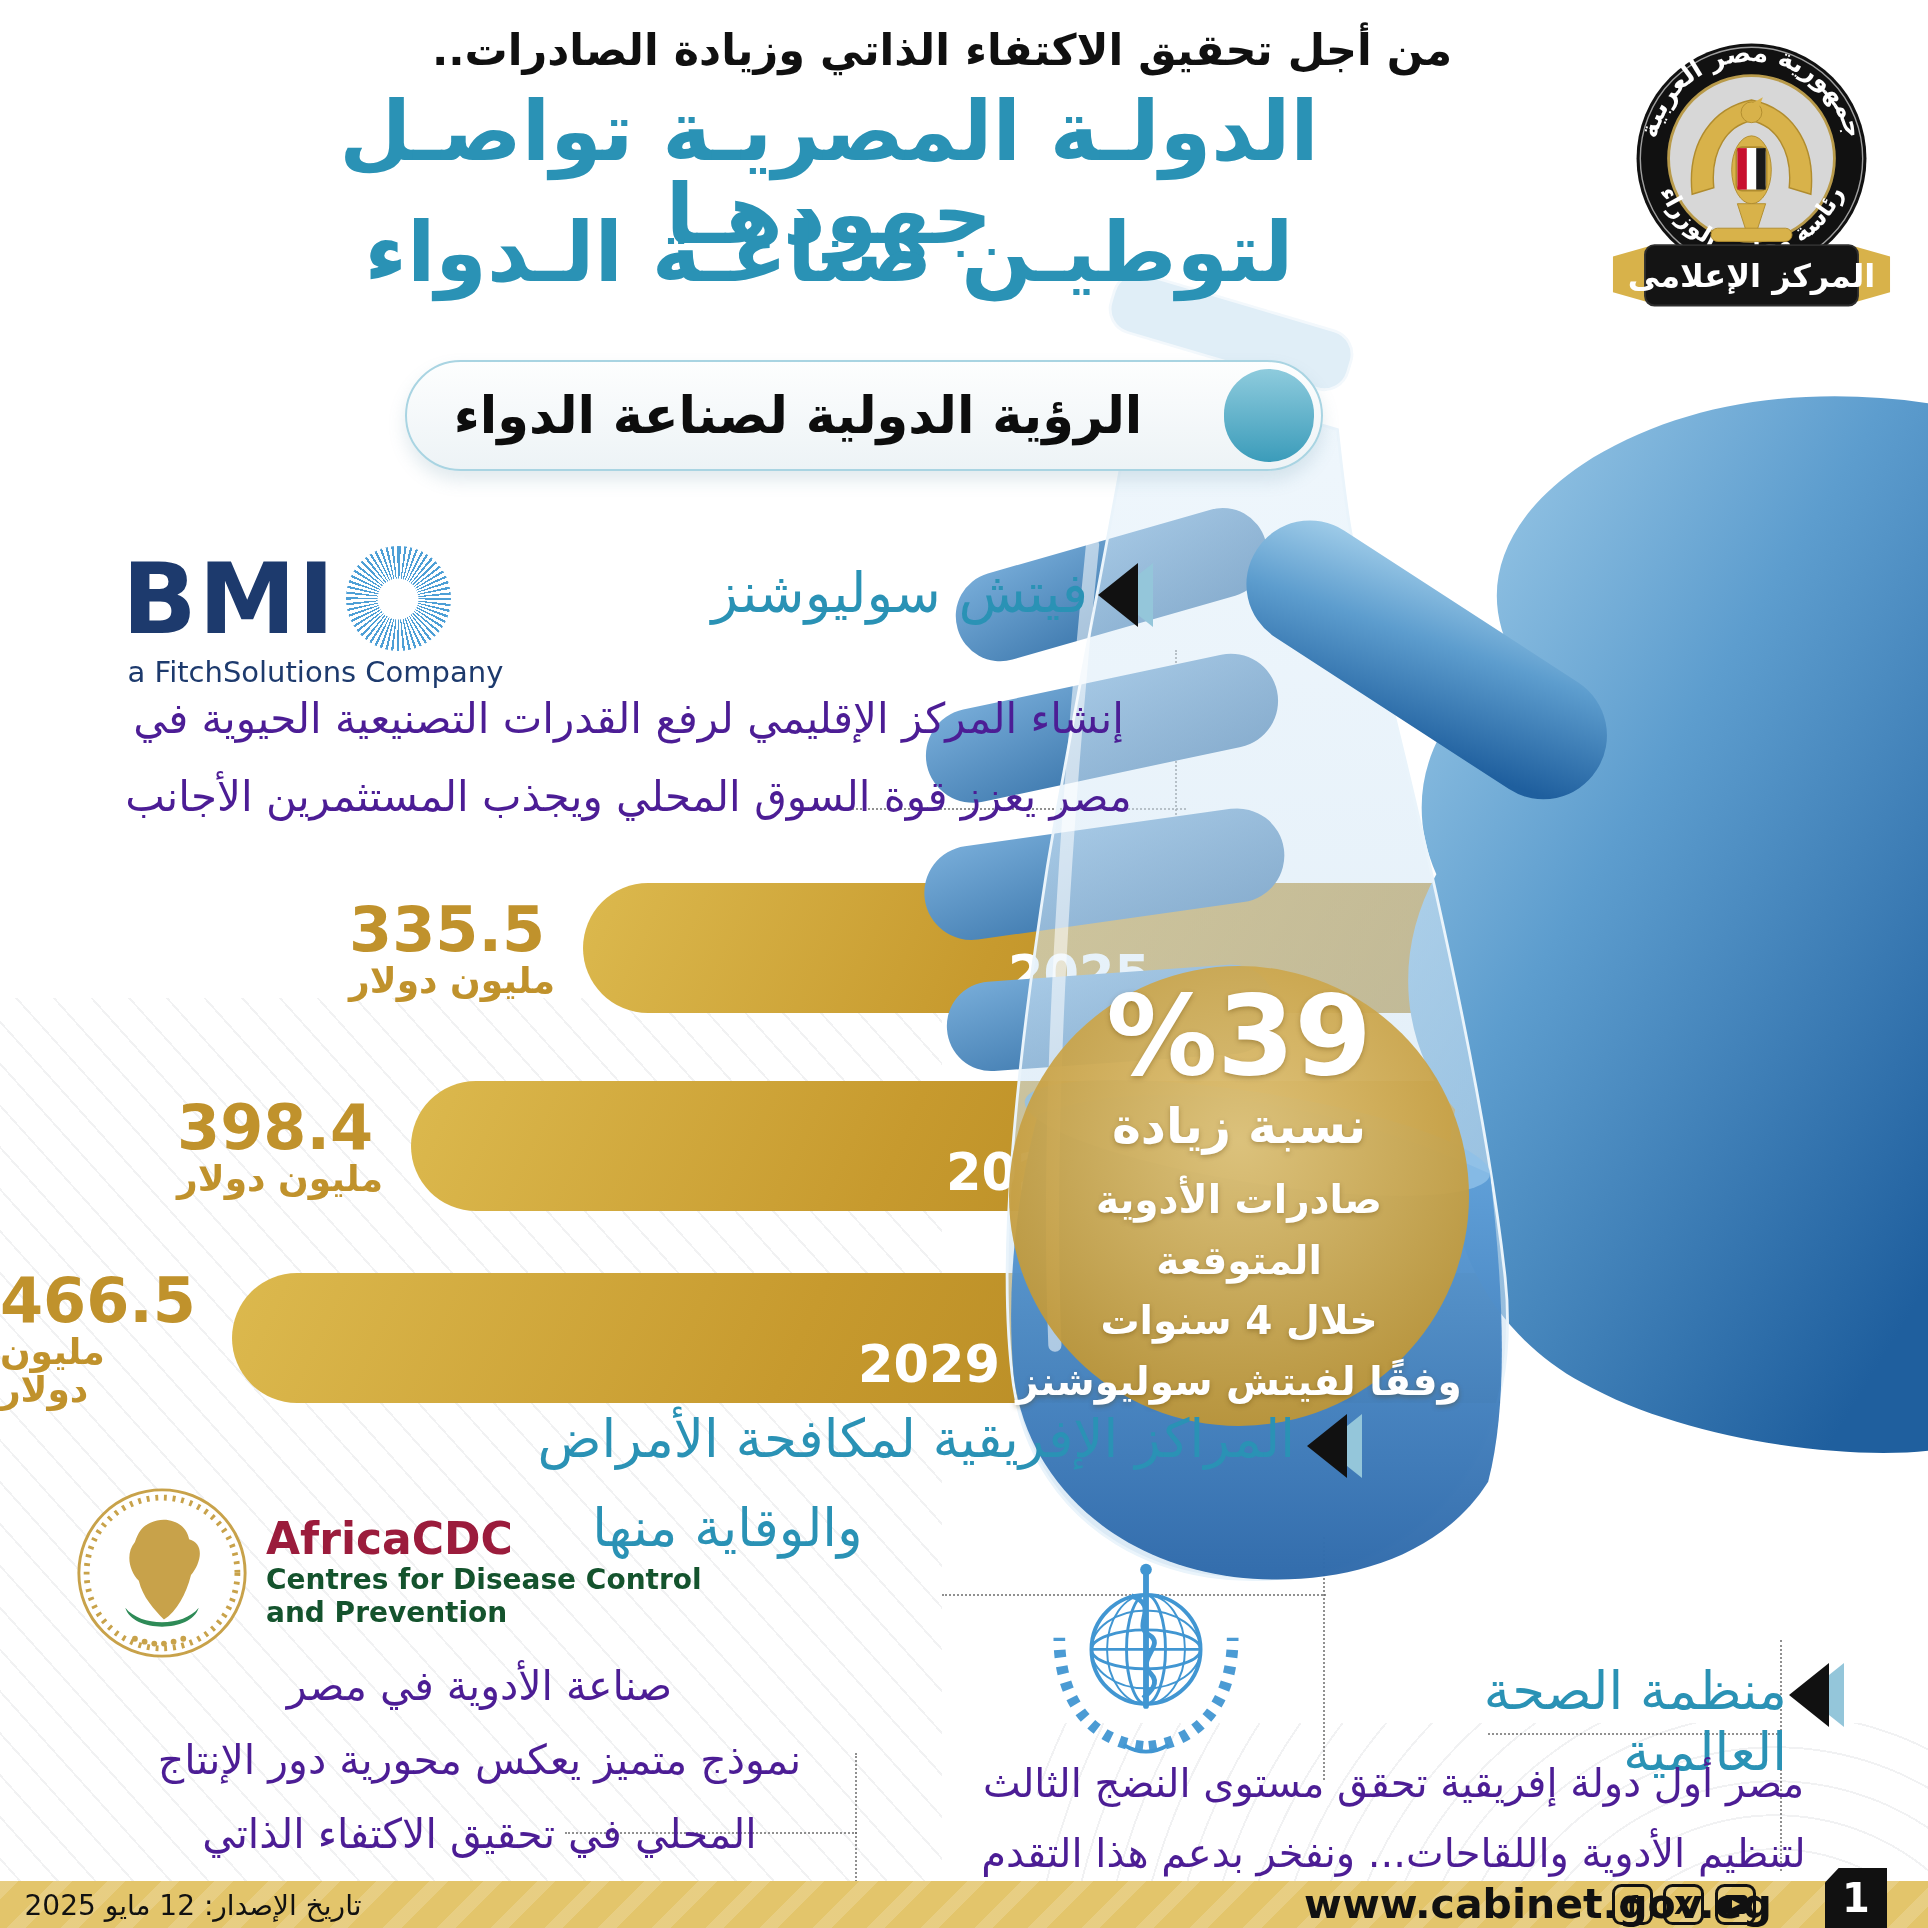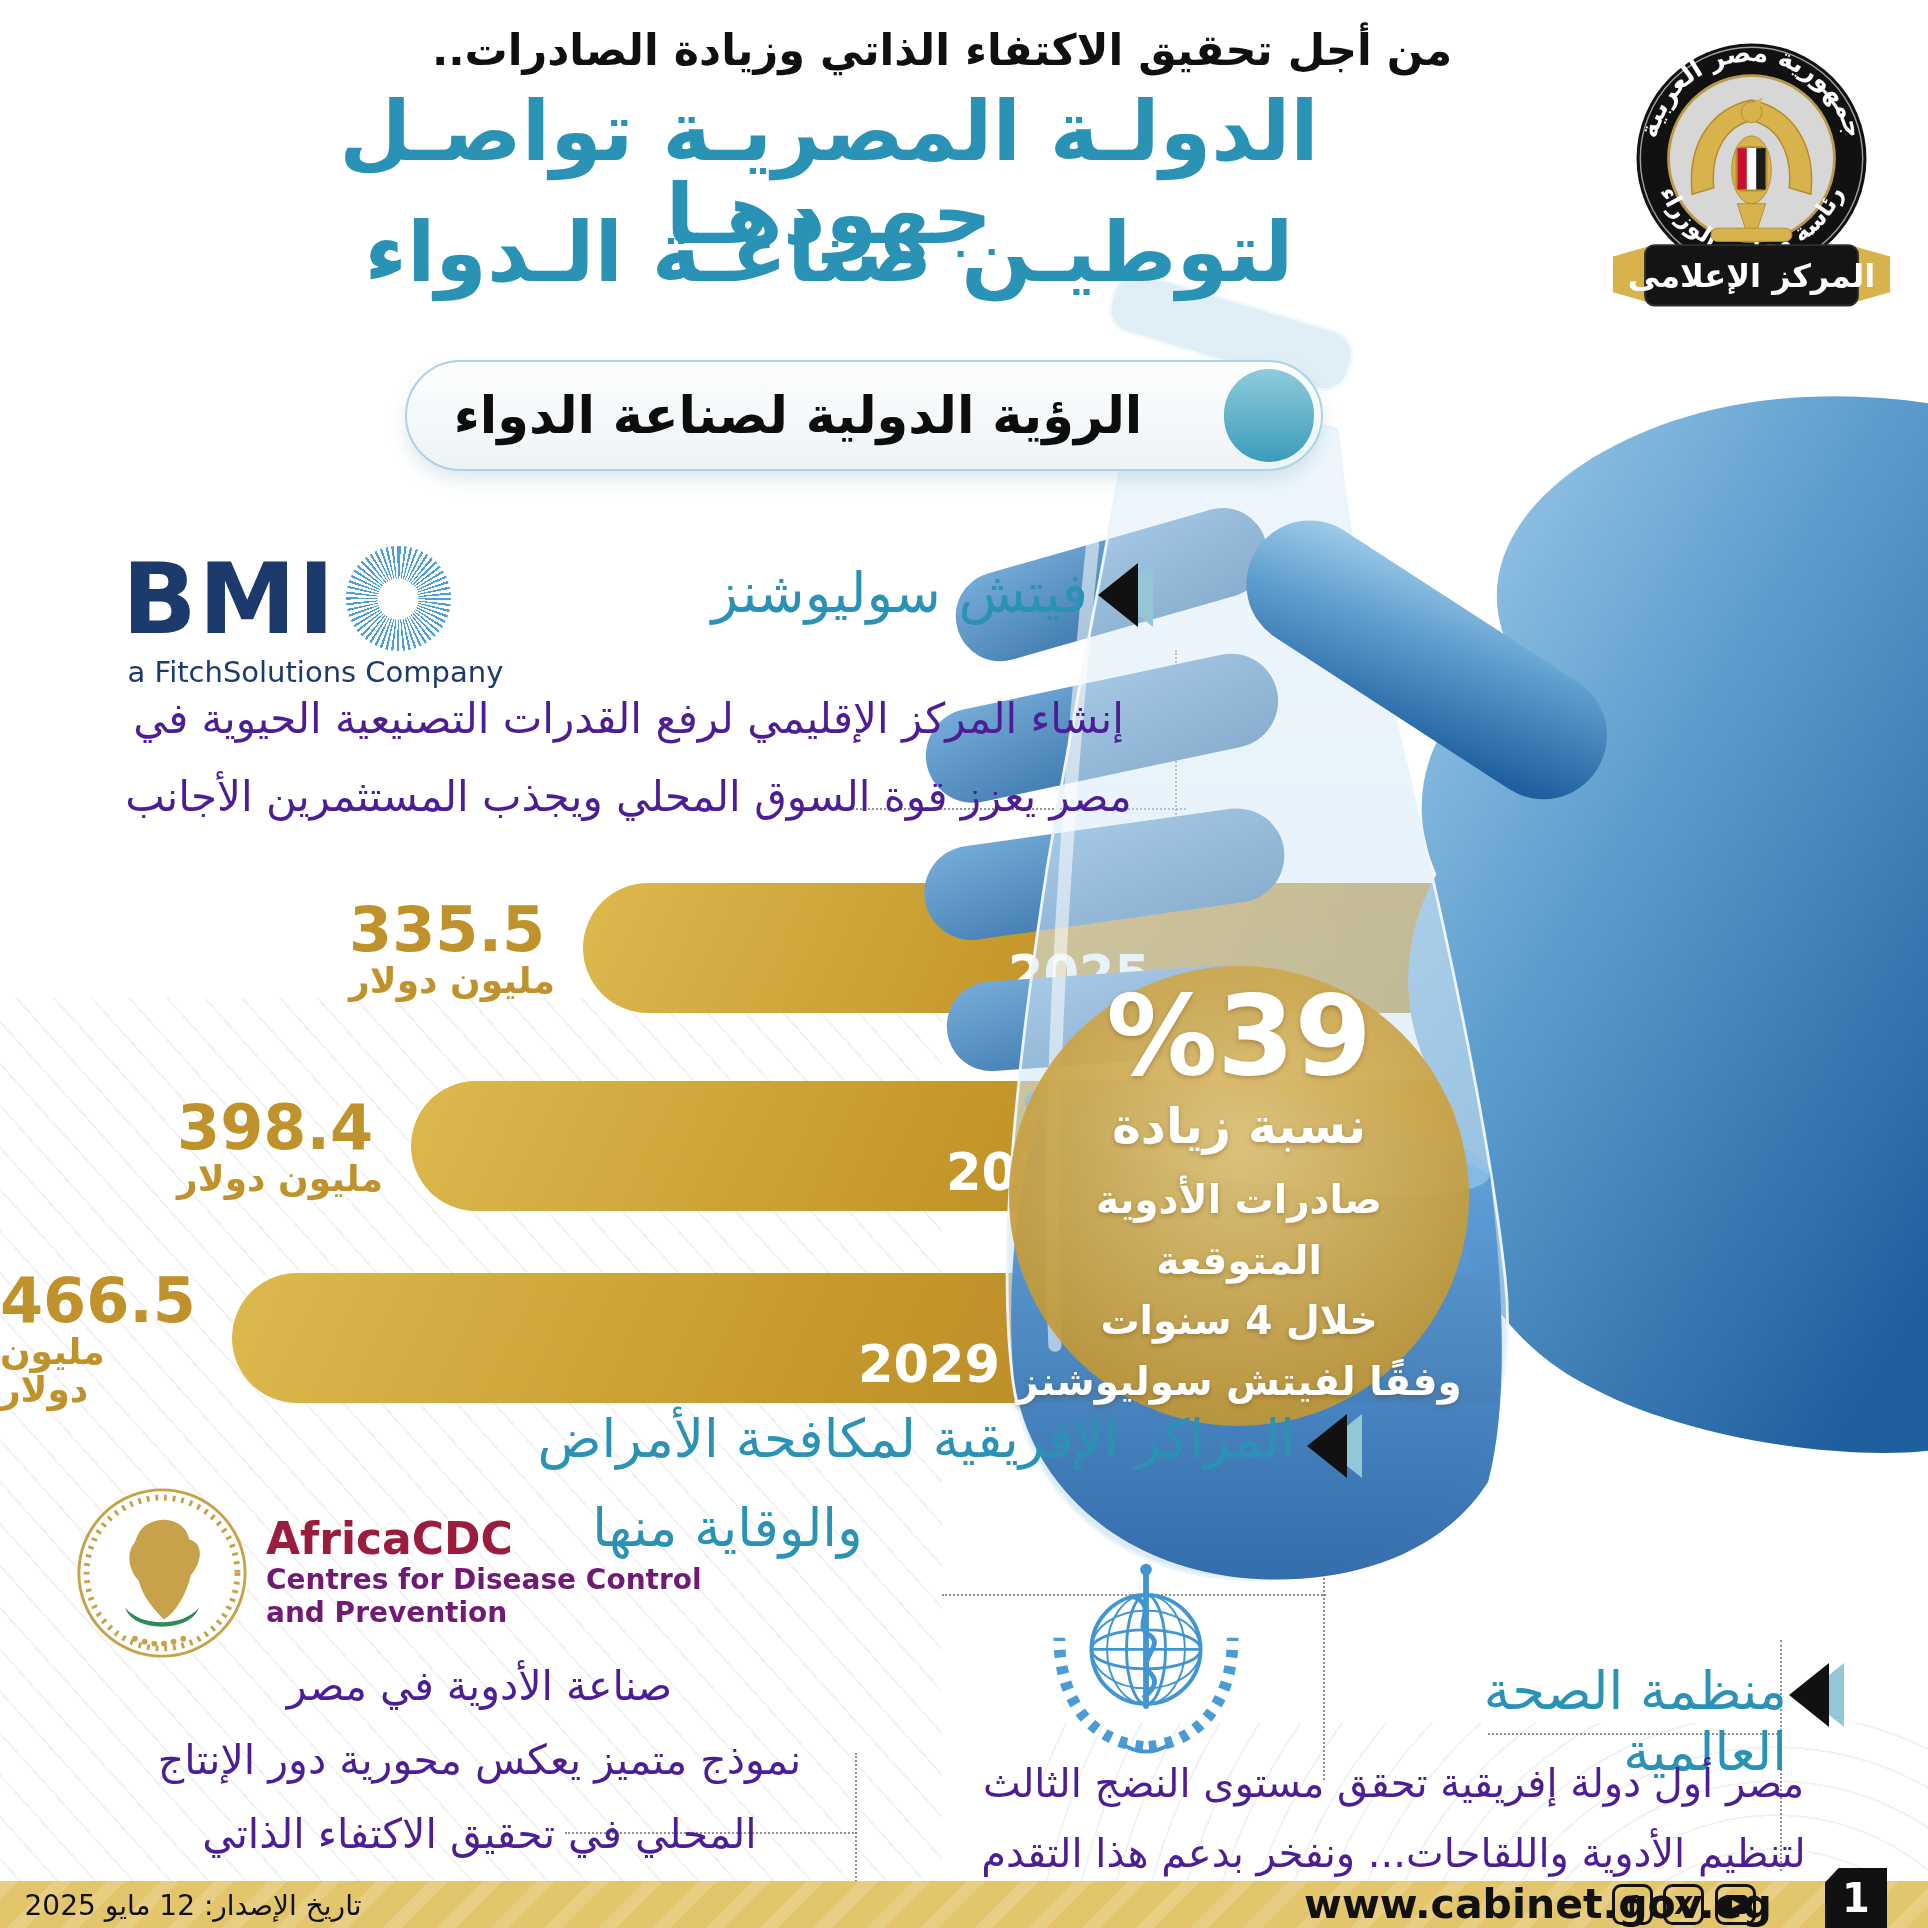--- a/index.html
+++ b/index.html
@@ -90,21 +90,21 @@
     background:radial-gradient(circle at 50% 38%,rgba(224,194,118,.95),rgba(192,150,52,.93) 78%);
     display:flex;flex-direction:column;align-items:center;justify-content:center;
     color:#fff;text-align:center;direction:rtl;text-shadow:0 1.9px 5.6px rgba(90,60,0,.35);}
   .badge .pct{font-size:111px;font-weight:700;line-height:1;direction:ltr;}
   .badge .s1{font-size:49px;font-weight:700;margin-top:7.5px;}
   .badge .s2{font-size:39px;font-weight:700;margin-top:15px;line-height:1.55;}
 
   
   .cdc-logo{left:75px;top:1486px;display:flex;align-items:center;gap:17px;z-index:5;direction:ltr;}
   .cdc-texts .name{font-size:44px;font-weight:700;color:#9b1c3c;line-height:1.05;}
-  .cdc-texts .sub{font-size:28px;font-weight:700;color:#701a75;line-height:1.2;}
+  .cdc-texts .sub{font-size:28px;font-weight:700;color:#14532d;line-height:1.2;}
 
   
   .who-logo{left:1034px;top:1552px;width:224px;height:224px;z-index:5;}
 
   
   .footer{left:0;top:1881px;width:1928px;height:47px;background:#e3c56b;z-index:6;}
   .footer .stripes{position:absolute;inset:0;
     background:repeating-linear-gradient(135deg,rgba(255,255,255,.16) 0 13px,transparent 13px 38px);}
   .f-date{left:24.5px;top:1889px;font-size:28px;color:#111;direction:rtl;z-index:7;}
   .f-site{left:1304px;top:1882px;height:47px;line-height:45px;font-size:41px;font-weight:700;color:#111;z-index:7;}

